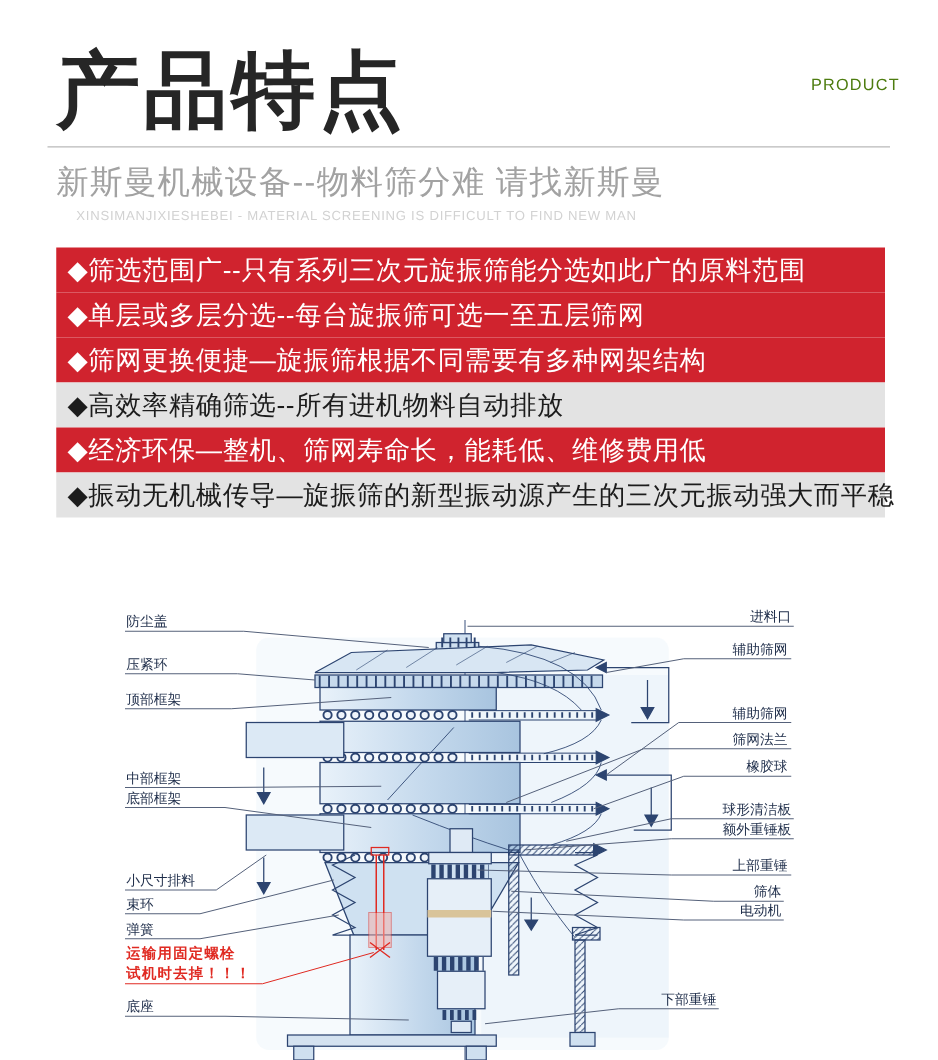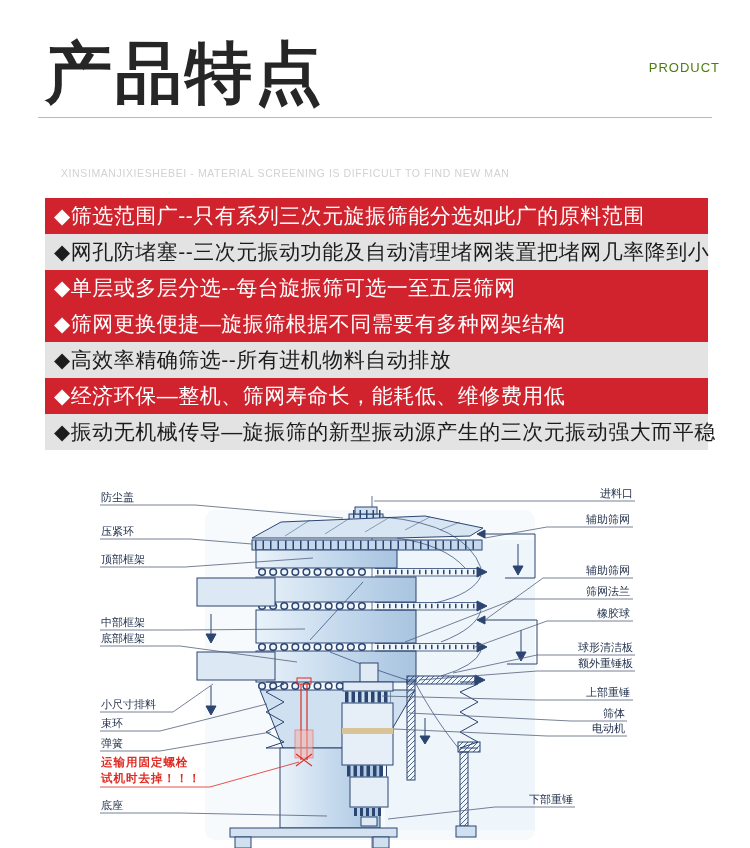--- a/index.html
+++ b/index.html
@@ -27,25 +27,25 @@
 </head>
 <body>
 
 <div class="page">
 
   <div class="title">产品特点</div>
   <div class="en-sub">
     <div>PRODUCT</div>
   </div>
   <div class="divider"></div>
+  <div class="tagline-cn">新斯曼机械设备--物料筛分难 请找新斯曼</div>
   <div class="tagline-en">XINSIMANJIXIESHEBEI - MATERIAL SCREENING IS DIFFICULT TO FIND NEW MAN</div>
 
   <div class="features">
     <div class="feat red">◆筛选范围广--只有系列三次元旋振筛能分选如此广的原料范围</div>
-    <div class="feat gray">◆网孔防堵塞--三次元振动功能及自动清理堵网装置把堵网几率降到小</div>
     <div class="feat red">◆单层或多层分选--每台旋振筛可选一至五层筛网</div>
     <div class="feat red">◆筛网更换便捷—旋振筛根据不同需要有多种网架结构</div>
     <div class="feat gray">◆高效率精确筛选--所有进机物料自动排放</div>
     <div class="feat red">◆经济环保—整机、筛网寿命长，能耗低、维修费用低</div>
     <div class="feat gray">◆振动无机械传导—旋振筛的新型振动源产生的三次元振动强大而平稳</div>
   </div>
 
   <div class="diagram">
   <svg width="660" height="393" viewBox="0 0 660 393">
     <defs>

